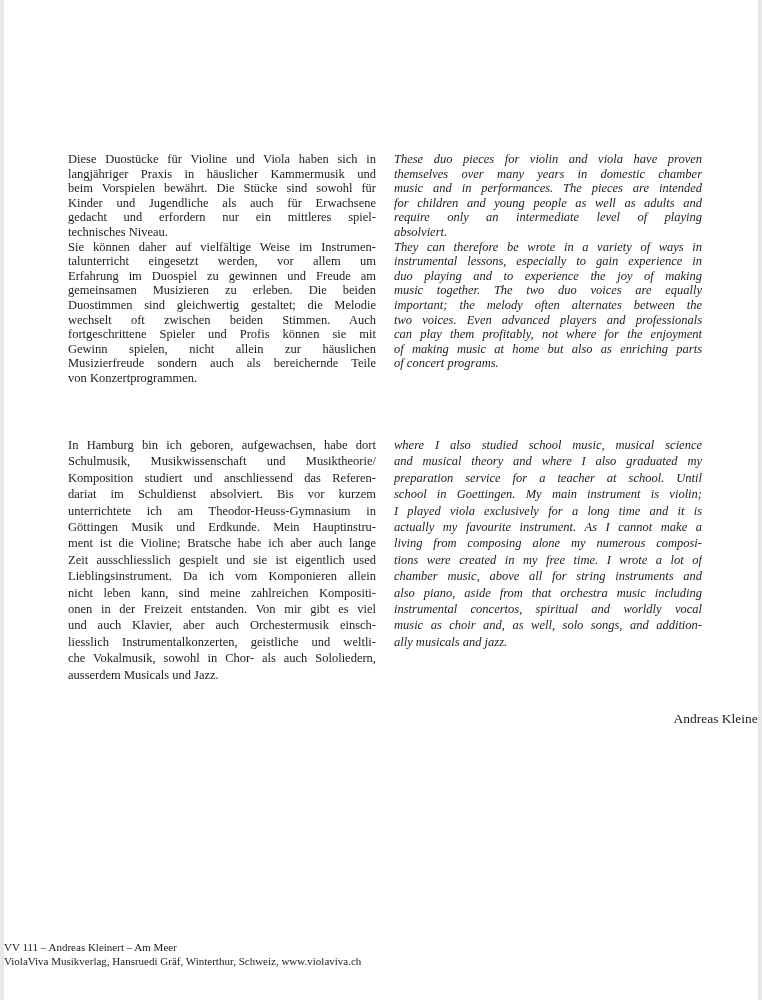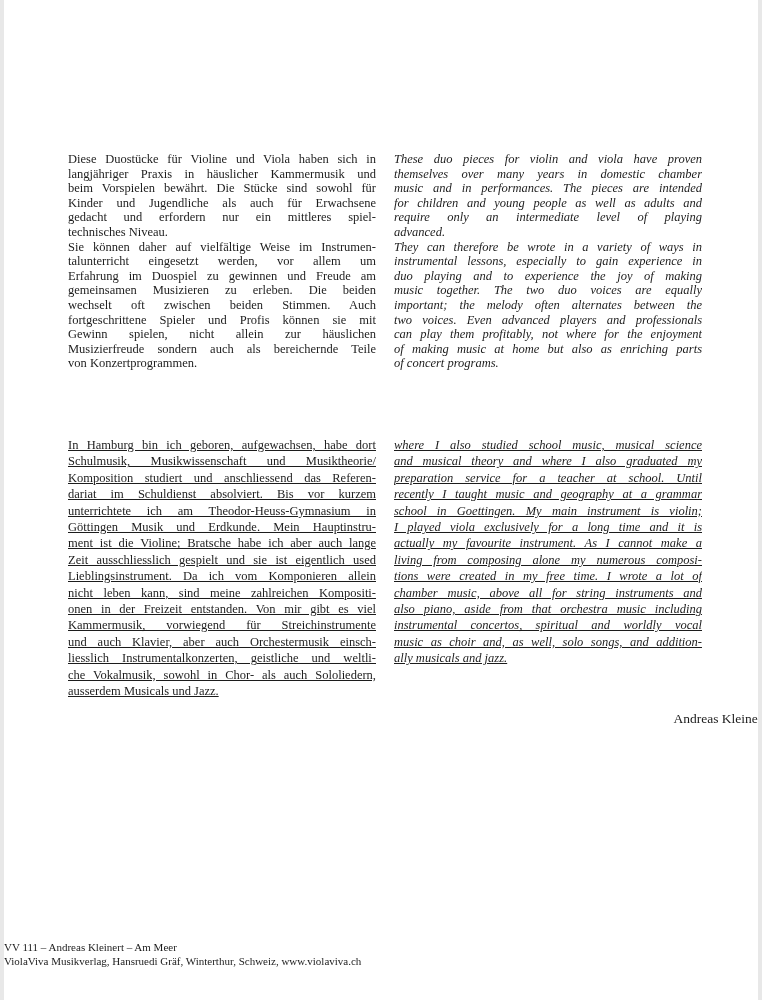--- a/index.html
+++ b/index.html
@@ -18,21 +18,21 @@
     overflow: hidden;
   }
   .two-col {
     position: absolute;
     left: 64px;
     width: 634px;
     display: flex;
     gap: 18px;
   }
   .row-intro { top: 152px; }
-  .row-bio   { top: 437px; text-decoration: underline; }
+  .row-bio   { top: 437px; }
   .col {
     width: 308px;
     flex: 0 0 308px;
   }
   .row-intro .col { font-size: 12.5px; line-height: 14.6px; }
   .row-bio   .col { font-size: 12.5px; line-height: 16.4px; }
   .english {
     font-style: italic;
   }
   .para { margin: 0; }
@@ -77,35 +77,36 @@
           <div class="line">beim Vorspielen bewährt. Die Stücke sind sowohl für</div>
           <div class="line">Kinder und Jugendliche als auch für Erwachsene</div>
           <div class="line">gedacht und erfordern nur ein mittleres spiel-</div>
           <div class="line last">technisches Niveau.</div>
         </div>
         <div class="para">
           <div class="line">Sie können daher auf vielfältige Weise im Instrumen-</div>
           <div class="line">talunterricht eingesetzt werden, vor allem um</div>
           <div class="line">Erfahrung im Duospiel zu gewinnen und Freude am</div>
           <div class="line">gemeinsamen Musizieren zu erleben. Die beiden</div>
+          <div class="line">Duostimmen sind gleichwertig gestaltet; die Melodie</div>
           <div class="line">wechselt oft zwischen beiden Stimmen. Auch</div>
           <div class="line">fortgeschrittene Spieler und Profis können sie mit</div>
           <div class="line">Gewinn spielen, nicht allein zur häuslichen</div>
           <div class="line">Musizierfreude sondern auch als bereichernde Teile</div>
           <div class="line last">von Konzertprogrammen.</div>
         </div>
       </div>
     <div class="col english">
         <div class="para">
           <div class="line">These duo pieces for violin and viola have proven</div>
           <div class="line">themselves over many years in domestic chamber</div>
           <div class="line">music and in performances. The pieces are intended</div>
           <div class="line">for children and young people as well as adults and</div>
           <div class="line">require only an intermediate level of playing</div>
-          <div class="line last">advanced.</div>
+          <div class="line last">absolviert.</div>
         </div>
         <div class="para">
           <div class="line">They can therefore be wrote in a variety of ways in</div>
           <div class="line">instrumental lessons, especially to gain experience in</div>
           <div class="line">duo playing and to experience the joy of making</div>
           <div class="line">music together. The two duo voices are equally</div>
           <div class="line">important; the melody often alternates between the</div>
           <div class="line">two voices. Even advanced players and professionals</div>
           <div class="line">can play them profitably, not where for the enjoyment</div>
           <div class="line">of making music at home but also as enriching parts</div>
@@ -121,33 +122,31 @@
           <div class="line">Schulmusik, Musikwissenschaft und Musiktheorie/</div>
           <div class="line">Komposition studiert und anschliessend das Referen-</div>
           <div class="line">dariat im Schuldienst absolviert. Bis vor kurzem</div>
           <div class="line">unterrichtete ich am Theodor-Heuss-Gymnasium in</div>
           <div class="line">Göttingen Musik und Erdkunde. Mein Hauptinstru-</div>
           <div class="line">ment ist die Violine; Bratsche habe ich aber auch lange</div>
           <div class="line">Zeit ausschliesslich gespielt und sie ist eigentlich used</div>
           <div class="line">Lieblingsinstrument. Da ich vom Komponieren allein</div>
           <div class="line">nicht leben kann, sind meine zahlreichen Kompositi-</div>
           <div class="line">onen in der Freizeit entstanden. Von mir gibt es viel</div>
-          <div class="line">Kammermusik, vorwiegend für Streichinstrumente</div>
           <div class="line">und auch Klavier, aber auch Orchestermusik einsch-</div>
           <div class="line">liesslich Instrumentalkonzerten, geistliche und weltli-</div>
           <div class="line">che Vokalmusik, sowohl in Chor- als auch Sololiedern,</div>
           <div class="line last">ausserdem Musicals und Jazz.</div>
         </div>
       </div>
     <div class="col english">
         <div class="para">
           <div class="line">where I also studied school music, musical science</div>
           <div class="line">and musical theory and where I also graduated my</div>
           <div class="line">preparation service for a teacher at school. Until</div>
-          <div class="line">recently I taught music and geography at a grammar</div>
           <div class="line">school in Goettingen. My main instrument is violin;</div>
           <div class="line">I played viola exclusively for a long time and it is</div>
           <div class="line">actually my favourite instrument. As I cannot make a</div>
           <div class="line">living from composing alone my numerous composi-</div>
           <div class="line">tions were created in my free time. I wrote a lot of</div>
           <div class="line">chamber music, above all for string instruments and</div>
           <div class="line">also piano, aside from that orchestra music including</div>
           <div class="line">instrumental concertos, spiritual and worldly vocal</div>
           <div class="line">music as choir and, as well, solo songs, and addition-</div>
           <div class="line last">ally musicals and jazz.</div>

